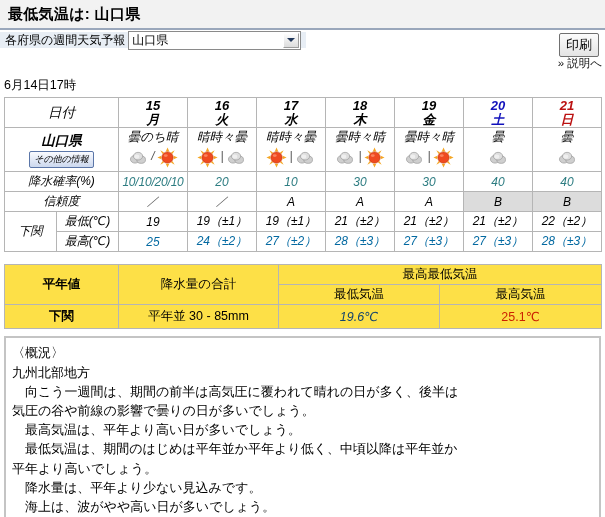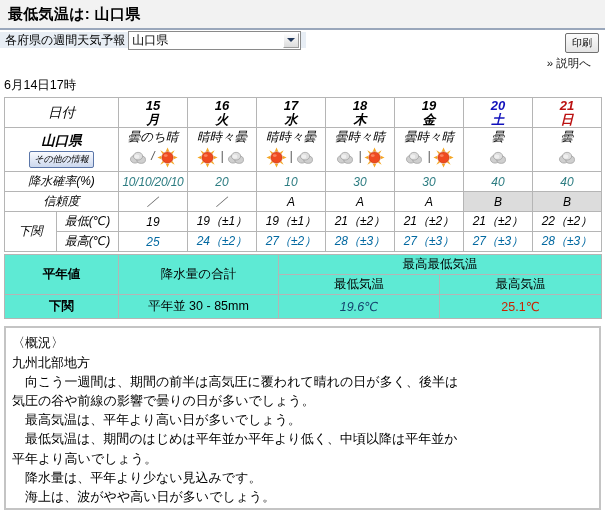--- a/index.html
+++ b/index.html
@@ -90,35 +90,35 @@
     padding: 0 5px;
     gap: 3px;
   }
   .pref-label { font-size: 12px; white-space: nowrap; }
   .print-btn {
     position: absolute;
     right: 6px; top: 3px;
     background: linear-gradient(#fcfcfc,#e4e4e4);
     border: 1px solid #707070;
     border-radius: 2px;
-    font-size: 10px;
+    font-size: 13px;
     padding: 2px 6px;
     color: #000;
     cursor: pointer;
     font-family: "Liberation Sans", sans-serif;
   }
 
   
   .explain-row {
     position: relative;
     height: 18px;
   }
   .explain-link {
     position: absolute;
-    right: 14px; top: 0;
+    right: 3px; top: 0;
     font-size: 11.5px;
     color: #111;
     text-decoration: none;
     cursor: pointer;
   }
 
   
   .timestamp {
     padding: 3px 0 3px 4px;
     font-size: 12.5px;
@@ -186,22 +186,22 @@
     font-weight: bold;
     font-size: 13.5px;
   }
   .sublabel { font-size: 11.5px; white-space: nowrap; }
 
   
   table.nm {
     border-collapse: collapse;
     width: 597px;
     table-layout: fixed;
-    margin-top: 2px;
-    background: #5eead4;
+    margin-top: 12px;
+    background: #fde047;
   }
   table.nm td {
     border: 1px solid #b5b5b5;
     text-align: center;
     vertical-align: middle;
     font-size: 12.5px;
     padding: 3px 0;
   }
   .nm-big { font-weight: bold; font-size: 13.5px; }
   .nm-min { color: #14446e; font-style: italic; }

